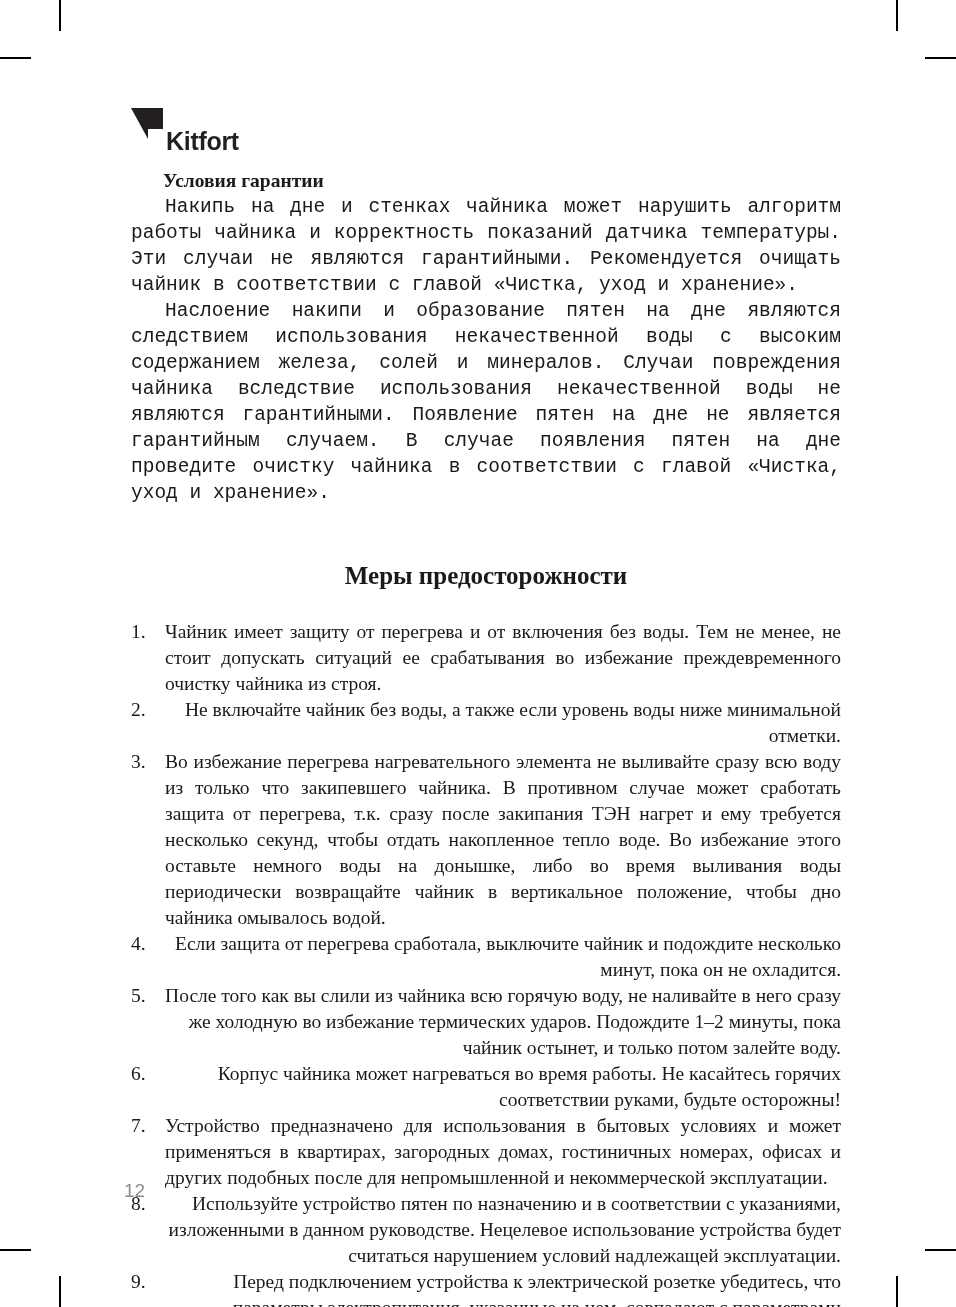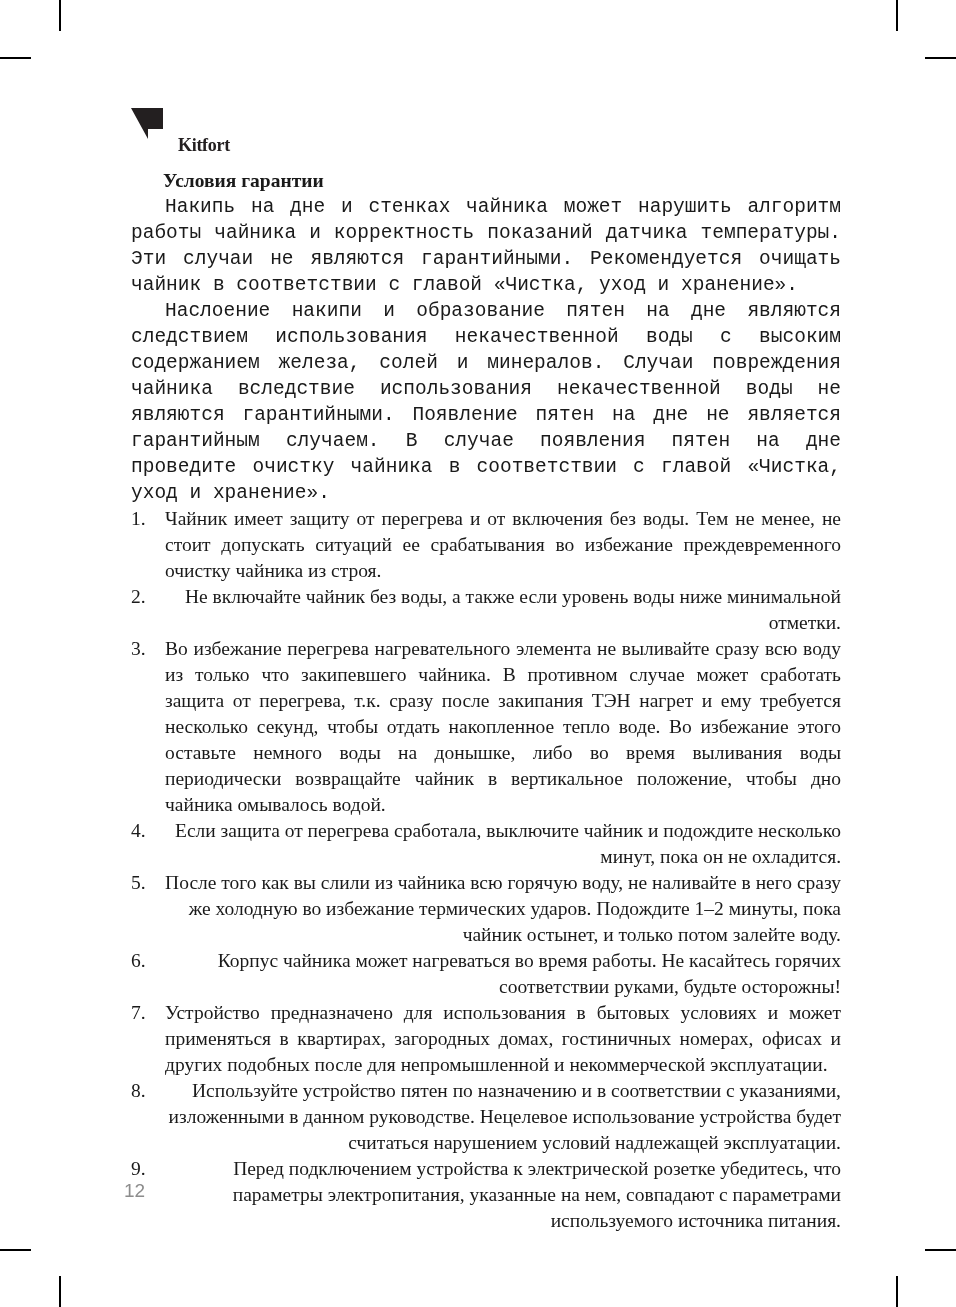--- a/index.html
+++ b/index.html
@@ -50,27 +50,27 @@
     margin-bottom: 10px;
   }
   .logo-mark {
     width: 34px;
     height: 50px;
     flex: 0 0 34px;
     position: relative;
   }
   .logo-mark svg { display: block; }
   .logo-word {
-    font-family: Liberation Serif, serif;
+    font-family: Liberation Sans, sans-serif;
     font-weight: bold;
-    font-size: 18px;
+    font-size: 25px;
     letter-spacing: -0.3px;
     color: #231f20;
     line-height: 1;
-    margin-left: 13px;
+    margin-left: 1px;
     padding-bottom: 4px;
   }
 
   
   .sub-head {
     font-weight: bold;
     font-size: 19.5px;
     line-height: 26px;
     margin: 0 0 0 32px;
   }
@@ -152,20 +152,21 @@
           <path d="M0,0 L32,0 L32,21 L17,21 L17,31 Z" fill="#231f20"></path>
         </svg>
       </span>
       <span class="logo-word">Kitfort</span>
     </div>
 
     <h2 class="sub-head">Условия гарантии</h2>
     <p class="body">Накипь на дне и стенках чайника может нарушить алгоритм работы чайника и корректность показаний датчика температуры. Эти случаи не являются гарантийными. Рекомендуется очищать чайник в соответствии с главой «Чистка, уход и хранение».</p>
     <p class="body">Наслоение накипи и образование пятен на дне являются следствием использования некачественной воды с высоким содержанием железа, солей и минералов. Случаи повреждения чайника вследствие использования некачественной воды не являются гарантийными. Появление пятен на дне не является гарантийным случаем. В случае появления пятен на дне проведите очистку чайника в соответствии с главой «Чистка, уход и хранение».</p>
 
+    <h1 class="section-head">Меры предосторожности</h1>
 
     <ol class="safety">
       <li>
         <span class="num">1.</span>
         <span class="txt">Чайник имеет защиту от перегрева и от включения без воды. Тем не менее, не стоит допускать ситуаций ее срабатывания во избежание преждевременного очистку чайника из строя.</span>
       </li>
       <li class="flush">
         <span class="num">2.</span>
         <span class="txt">Не включайте чайник без воды, а также если уровень воды ниже минимальной отметки.</span>
       </li>

